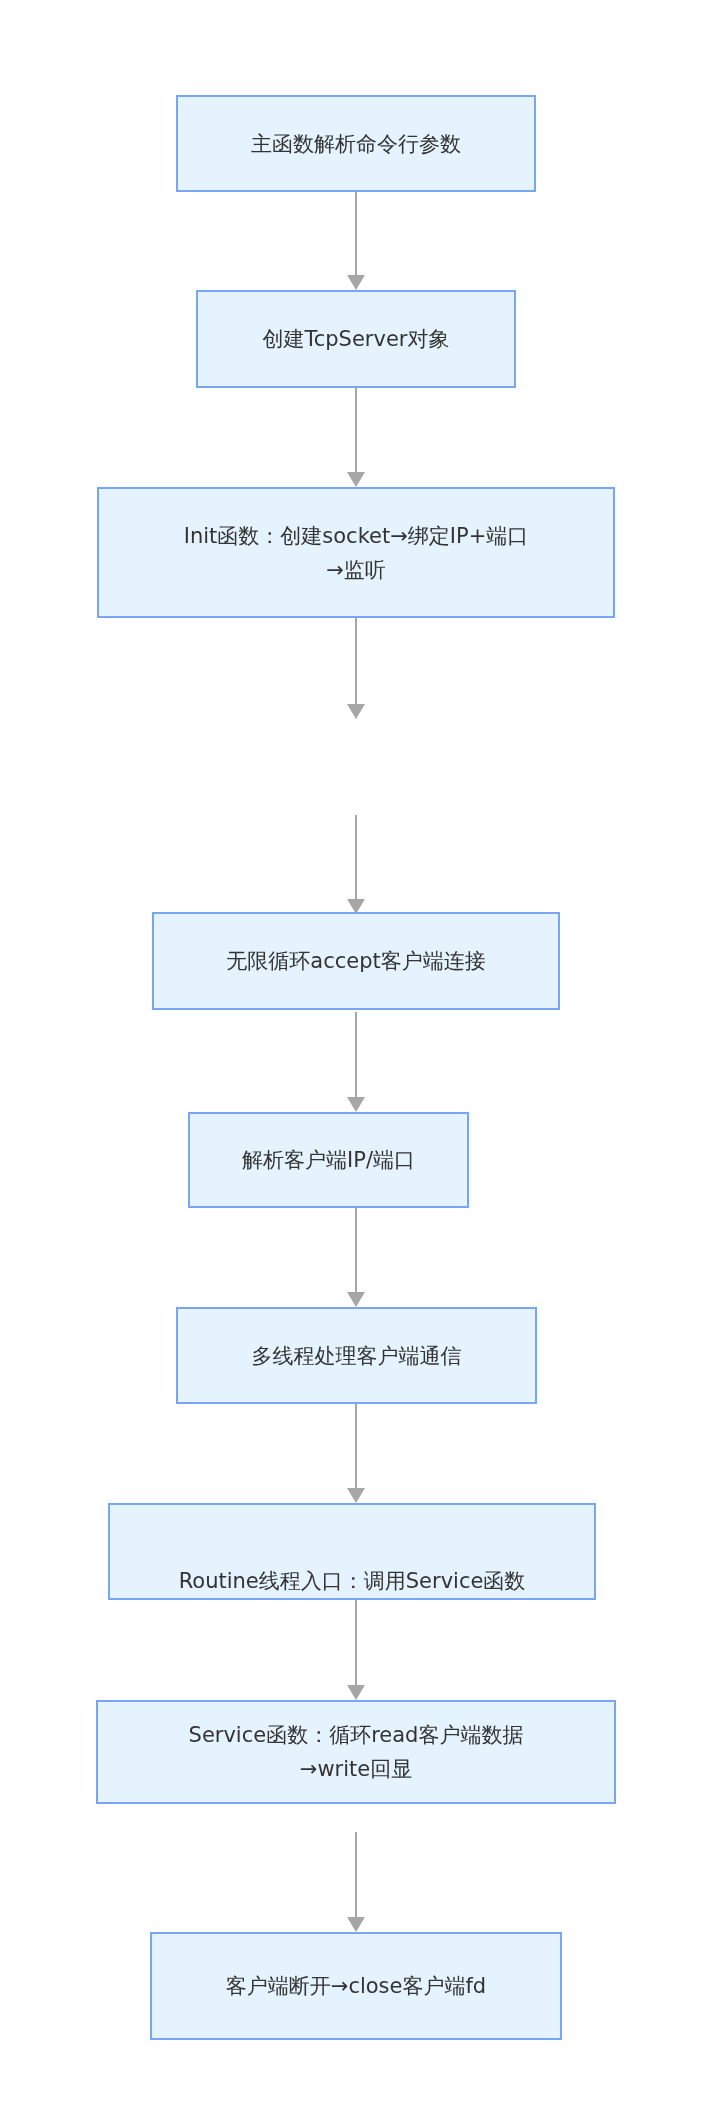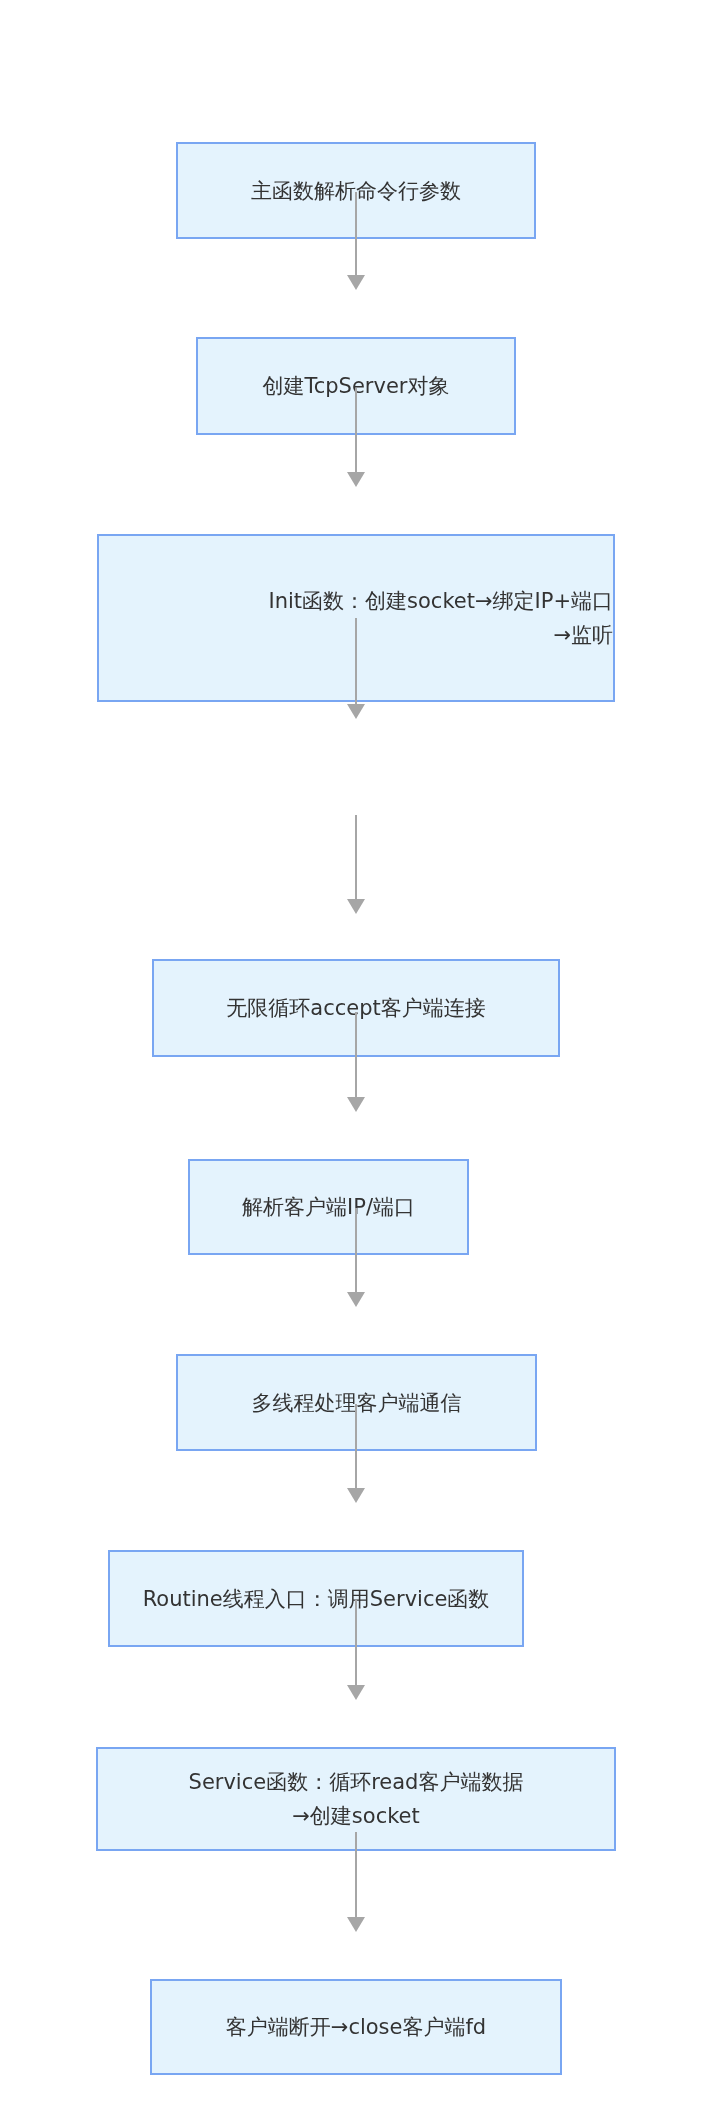--- a/index.html
+++ b/index.html
@@ -23,21 +23,20 @@
     border: 2px solid var(--node-border, #79a6f2);
     display: flex;
     flex-direction: column;
     align-items: center;
     justify-content: center;
     color: var(--text, #333333);
     font-size: 21px;
     line-height: 34px;
     text-align: center;
     white-space: nowrap;
-    margin-top: 47px;
   }
   .node-line {
     display: block;
   }
   .arrow {
     position: absolute;
     width: 18px;
     display: flex;
     flex-direction: column;
     align-items: center;
@@ -66,21 +65,21 @@
       <div class="arrow-line"></div>
       <div class="arrow-head"></div>
     </div>
     <div class="node" style="left: 196px; top: 290px; width: 320px; height: 98px;">
       <div class="node-line">创建TcpServer对象</div>
     </div>
     <div class="arrow" style="left: 347px; top: 388px; height: 99px;">
       <div class="arrow-line"></div>
       <div class="arrow-head"></div>
     </div>
-    <div class="node" style="left: 97px; top: 487px; width: 518px; height: 168px; align-items: flex-end;">
+    <div class="node" style="left: 97px; top: 487px; width: 518px; height: 131px;">
       <div class="node-line">Init函数：创建socket→绑定IP+端口</div>
       <div class="node-line">→监听</div>
     </div>
     <div class="arrow" style="left: 347px; top: 618px; height: 101px;">
       <div class="arrow-line"></div>
       <div class="arrow-head"></div>
     </div>
     <div class="arrow" style="left: 347px; top: 815px; height: 99px;">
       <div class="arrow-line"></div>
       <div class="arrow-head"></div>
@@ -99,31 +98,31 @@
       <div class="arrow-line"></div>
       <div class="arrow-head"></div>
     </div>
     <div class="node" style="left: 176px; top: 1307px; width: 361px; height: 97px;">
       <div class="node-line">多线程处理客户端通信</div>
     </div>
     <div class="arrow" style="left: 347px; top: 1404px; height: 99px;">
       <div class="arrow-line"></div>
       <div class="arrow-head"></div>
     </div>
-    <div class="node" style="left: 108px; top: 1503px; width: 416px; height: 97px;">
+    <div class="node" style="left: 108px; top: 1503px; width: 488px; height: 97px; justify-content: flex-end;">
       <div class="node-line">Routine线程入口：调用Service函数</div>
     </div>
     <div class="arrow" style="left: 347px; top: 1600px; height: 100px;">
       <div class="arrow-line"></div>
       <div class="arrow-head"></div>
     </div>
     <div class="node" style="left: 96px; top: 1700px; width: 520px; height: 104px;">
       <div class="node-line">Service函数：循环read客户端数据</div>
-      <div class="node-line">→创建socket</div>
+      <div class="node-line">→write回显</div>
     </div>
     <div class="arrow" style="left: 347px; top: 1832px; height: 100px;">
       <div class="arrow-line"></div>
       <div class="arrow-head"></div>
     </div>
-    <div class="node" style="left: 150px; top: 1932px; width: 412px; height: 96px;">
+    <div class="node" style="left: 150px; top: 1932px; width: 412px; height: 108px;">
       <div class="node-line">客户端断开→close客户端fd</div>
     </div>
   </div>
 
 </body></html>

